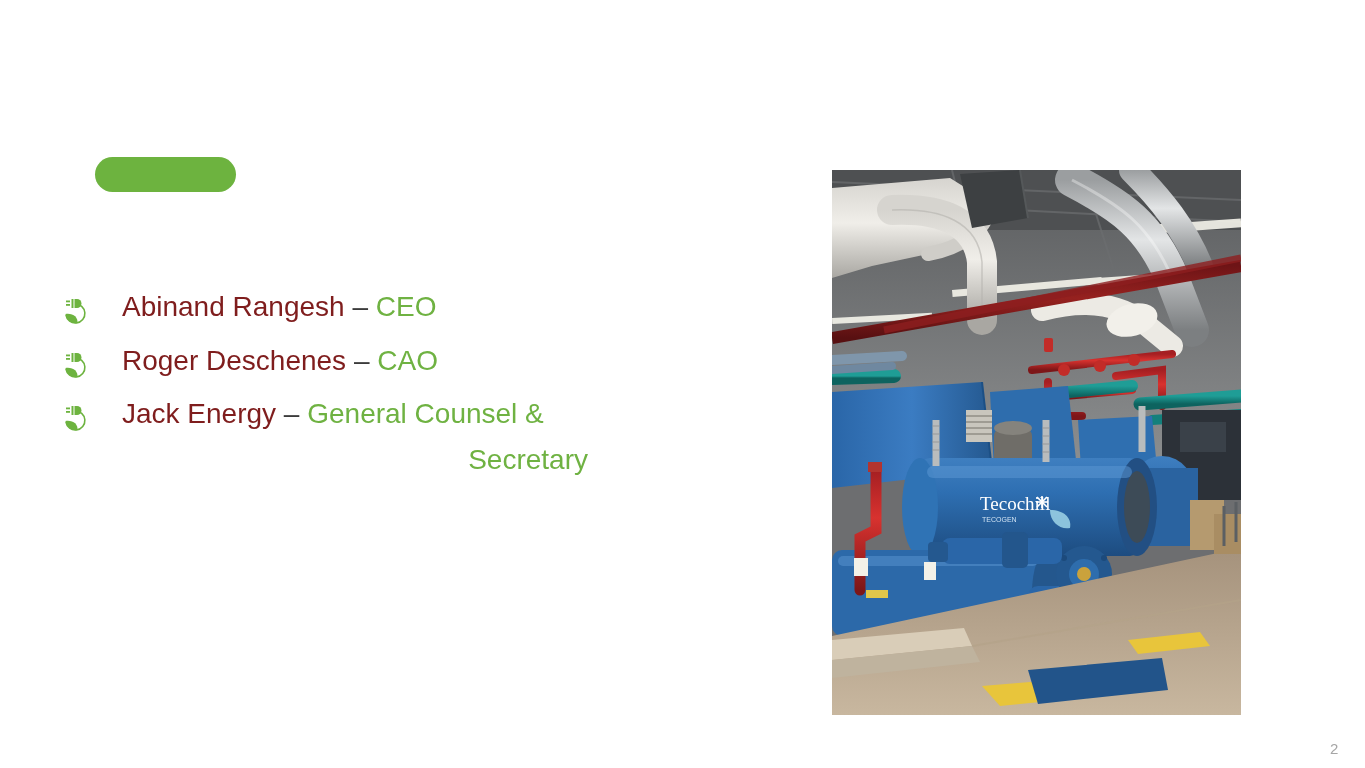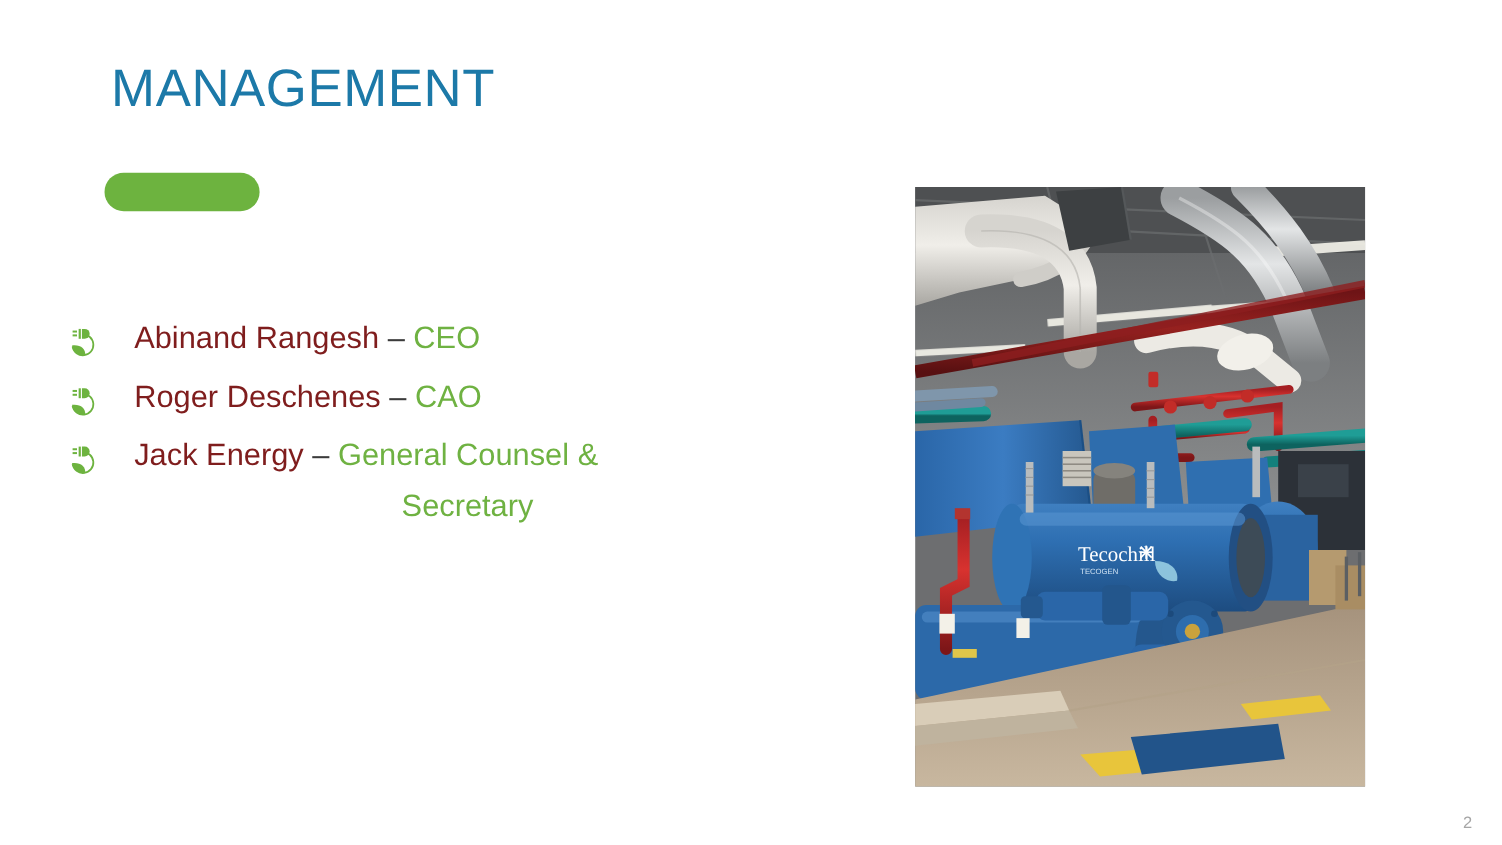--- a/index.html
+++ b/index.html
@@ -86,21 +86,21 @@
     padding-left: 64px;
     width: 530px;
     line-height: 46px;
     text-align: left;
   }
   .mgmt-item.wrap-item .role-block {
     color: #6FB242;
   }
   .mgmt-item.wrap-item .second-line {
     display: block;
-    text-align: center;
+    text-align: right;
     padding-left: 140px;
     color: #6FB242;
   }
 
   
   .logo {
     position: absolute;
     left: 1036px;
     top: 24px;
     width: 266px;
@@ -128,21 +128,20 @@
     font-size: 15px;
     color: #A6A6A6;
     font-family: "Liberation Sans", sans-serif;
   }
 </style>
 </head>
 <body>
 
 <div class="slide">
 
-  <div class="slide-title">MANAGEMENT</div>
 
   <div class="green-pill"></div>
 
 
   <div class="mgmt-list">
 
     <div class="mgmt-item">
       <span class="bullet-icon">
         <svg width="26" height="28" viewBox="0 0 26 28" xmlns="http://www.w3.org/2000/svg">
           <path d="M13 6 a9.5 9.5 0 1 1 -9 11" fill="none" stroke="#6DB33F" stroke-width="1.6"></path>

